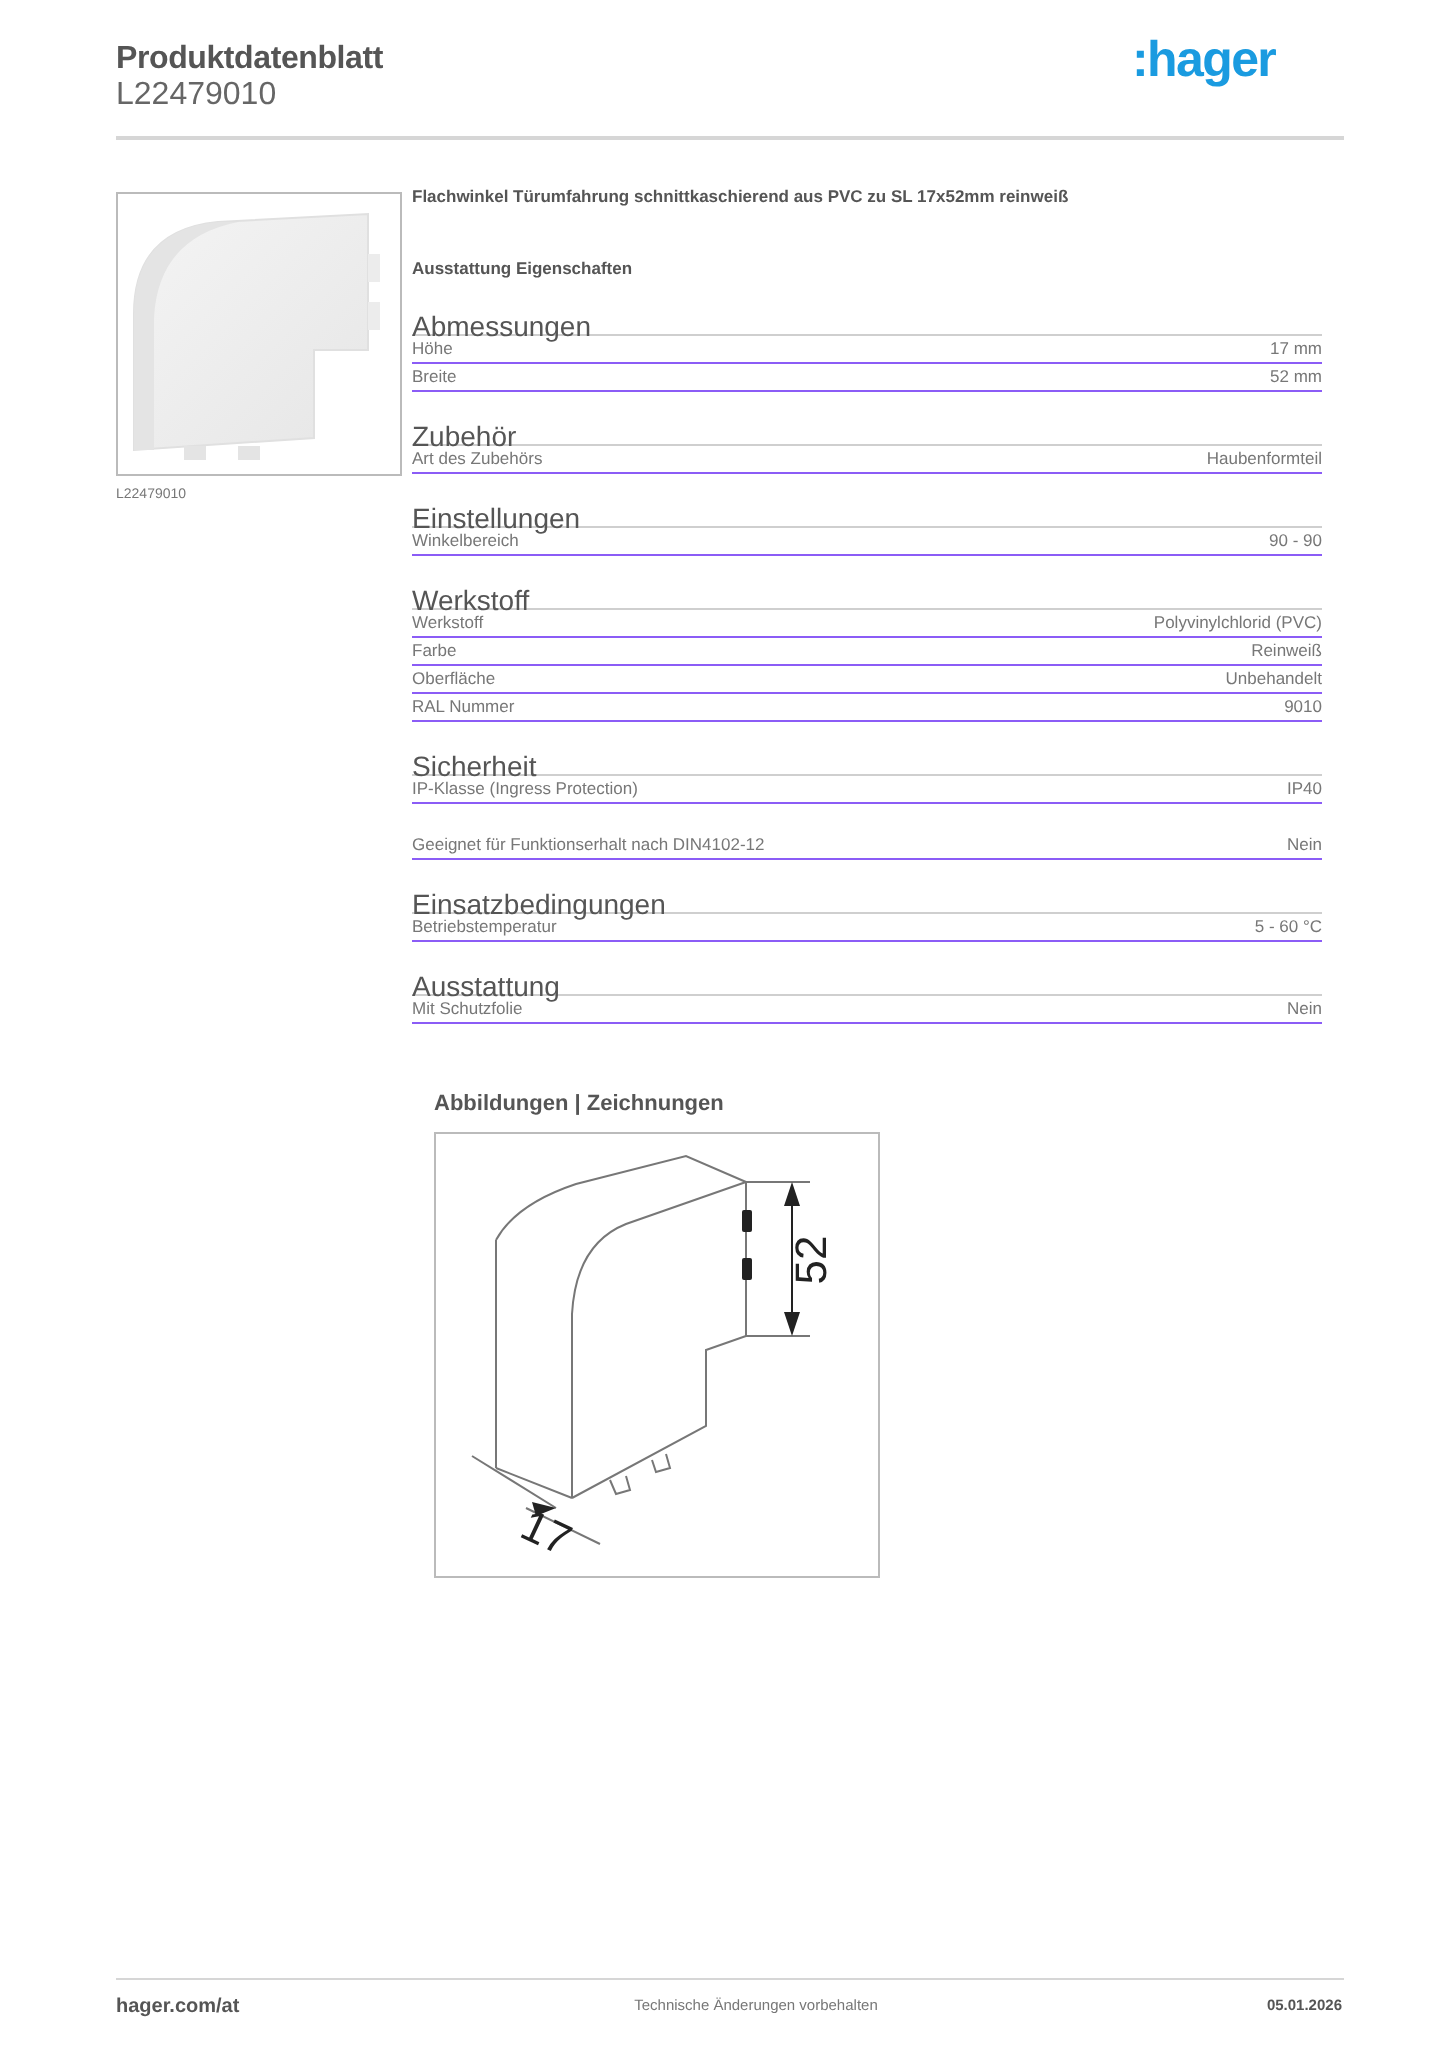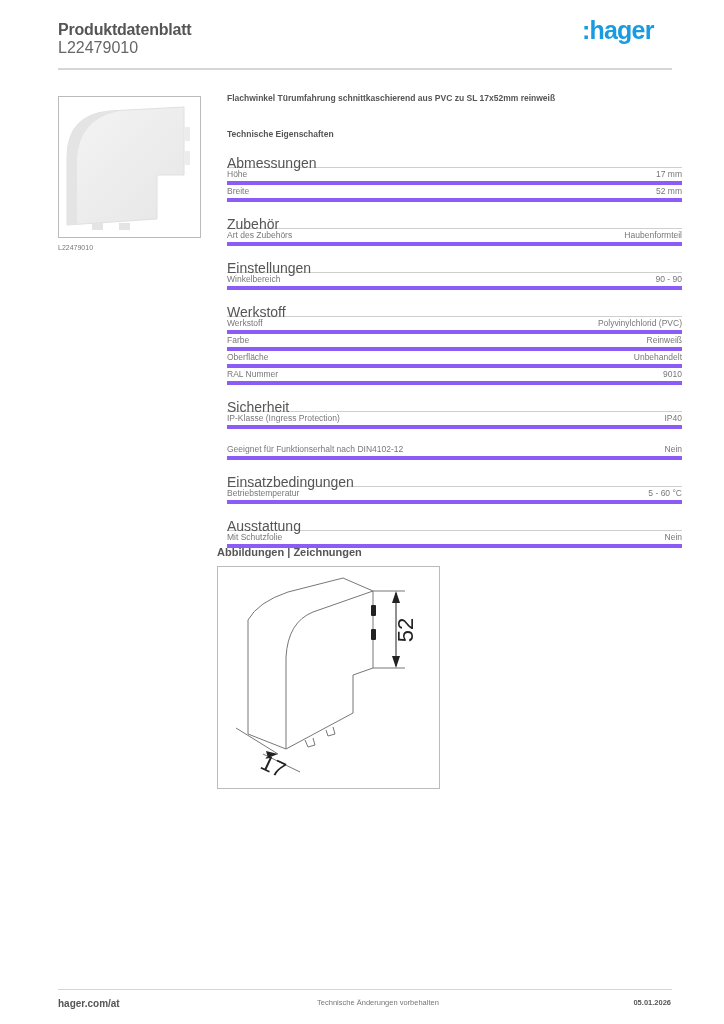--- a/index.html
+++ b/index.html
@@ -1,32 +1,32 @@
 <!DOCTYPE html>
 <html><head>
   <meta charset="utf-8">
   <style>
     html, body { margin: 0; padding: 0; background: #ffffff; }
     body { width: 724px; height: 1024px; position: relative; overflow: hidden;
            font-family: "Liberation Sans", sans-serif; color: #555; }
     .hdr-title { position: absolute; left: 58px; top: 21px; font-size: 16px; font-weight: bold; color: #555; letter-spacing: -0.2px; }
     .hdr-code { position: absolute; left: 58px; top: 39px; font-size: 16px; color: #666; }
-    .logo { position: absolute; left: 566px; top: 16px; font-size: 25px; font-weight: bold; color: #1a9be0; letter-spacing: -0.8px; margin-left: 16px; }
+    .logo { position: absolute; left: 566px; top: 16px; font-size: 25px; font-weight: bold; color: #1a9be0; letter-spacing: -0.8px; }
     .hdr-rule { position: absolute; left: 58px; top: 68px; width: 614px; height: 2px; background: #d6d6d6; }
 
     .prod-img { position: absolute; left: 58px; top: 96px; width: 141px; height: 140px; border: 1px solid #bbb; background: #fff; }
     .prod-caption { position: absolute; left: 58px; top: 244px; font-size: 7px; color: #777; }
 
-    .main { position: absolute; left: 227px; top: 93px; width: 455px; }
+    .main { position: absolute; left: 206px; top: 93px; width: 455px; }
     .prod-desc { font-size: 8.5px; font-weight: bold; color: #555; height: 12px; }
     .tech-title { font-size: 8.5px; font-weight: bold; color: #555; margin-top: 24px; height: 12px; }
     .section { margin-top: 14px; }
     .section:first-of-type { margin-top: 12px; }
     .sec-title { font-size: 14px; font-weight: normal; color: #555; height: 11px; border-bottom: 1px solid #cfcfcf; padding-bottom: 1px; }
-    .row { display: flex; justify-content: space-between; font-size: 8.5px; color: #777; height: 13px; line-height: 13px; border-bottom: 4px solid #8b5cf6; }
+    .row { display: flex; justify-content: space-between; font-size: 8.5px; color: #777; height: 13px; line-height: 13px; border-bottom: 1px solid #8b5cf6; }
     .row span { white-space: nowrap; }
 
     .draw-title { position: absolute; left: 217px; top: 546px; font-size: 11px; font-weight: bold; color: #555; }
     .draw-box { position: absolute; left: 217px; top: 566px; width: 221px; height: 221px; border: 1px solid #bbb; background: #fff; }
 
     .ftr-rule { position: absolute; left: 58px; top: 989px; width: 614px; height: 1px; background: #d6d6d6; }
     .ftr-left { position: absolute; left: 58px; top: 998px; font-size: 10px; font-weight: bold; color: #555; }
     .ftr-mid { position: absolute; left: 16px; width: 724px; text-align: center; top: 998px; font-size: 7.5px; color: #777; }
     .ftr-right { position: absolute; right: 53px; top: 998px; font-size: 7.5px; font-weight: bold; color: #555; }
   </style>
@@ -51,21 +51,21 @@
     <rect x="125" y="30" width="6" height="14" fill="#ececec"></rect>
     <rect x="125" y="54" width="6" height="14" fill="#ececec"></rect>
     <rect x="33" y="126" width="11" height="7" fill="#e4e4e4"></rect>
     <rect x="60" y="126" width="11" height="7" fill="#e4e4e4"></rect>
   </svg>
 </div>
 <div class="prod-caption">L22479010</div>
 
 <div class="main">
   <div class="prod-desc">Flachwinkel Türumfahrung schnittkaschierend aus PVC zu SL 17x52mm reinweiß</div>
-  <div class="tech-title">Technische Eigenschaften</div>
+  <div class="tech-title">Ausstattung Eigenschaften</div>
 
   <div class="section">
     <div class="sec-title">Abmessungen</div>
     <div class="row">
         <span>Höhe</span>
         <span>17 mm</span>
       </div>
     <div class="row">
         <span>Breite</span>
         <span>52 mm</span>

